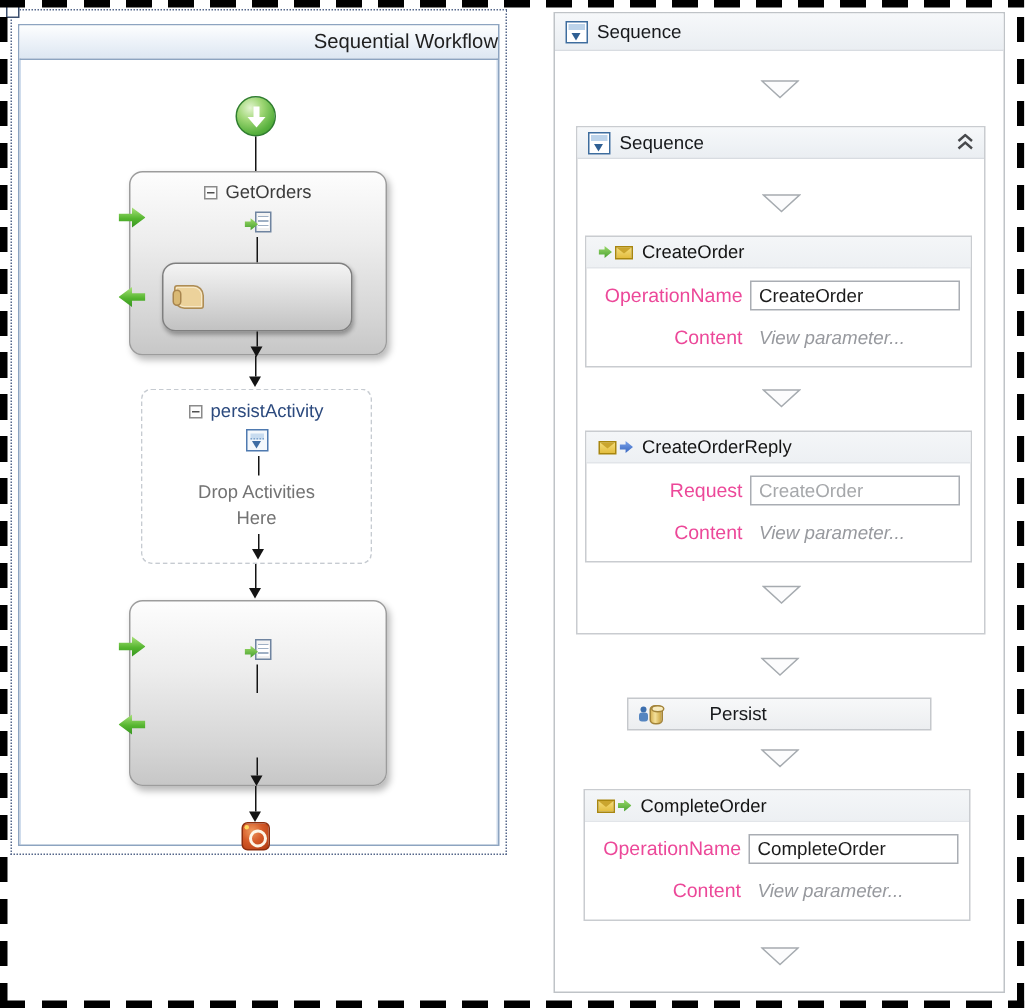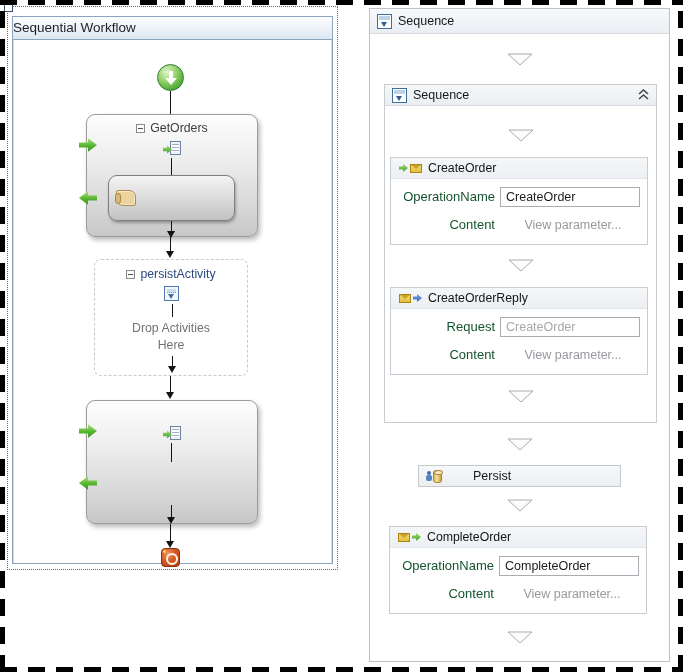--- a/index.html
+++ b/index.html
@@ -10,21 +10,21 @@
   .ant{position:absolute;z-index:50;}
   .ant.h{left:0;right:0;height:5px;background:repeating-linear-gradient(90deg,#000 0 17px,transparent 17px 28px);}
   .ant.v{top:0;bottom:0;width:5px;background:repeating-linear-gradient(0deg,#000 0 17px,transparent 17px 28px);}
   .ant.top{top:0;} .ant.bottom{bottom:0;} .ant.left{left:0;} .ant.right{right:0;}
 
   
   .selection{position:absolute;left:7px;top:6px;width:329px;height:562px;border:1px dotted #55678a;}
   .sel-handle{position:absolute;left:-4px;top:-4px;width:7px;height:7px;background:#fff;border:1px solid #3c4f6e;}
   .wf-panel{position:absolute;left:12px;top:16px;width:319px;height:546px;background:#fff;
             border:1px solid #8da4c0;box-shadow:inset 1px 0 0 #cfdcec,inset -1px 0 0 #cfdcec;}
-  .wf-header{height:22px;line-height:22px;text-align:left;font-size:13.5px;color:#1f1f1f;
+  .wf-header{height:22px;line-height:22px;text-align:right;font-size:13.5px;color:#1f1f1f;
              background:linear-gradient(180deg,#fdfefe 0%,#eef3f9 45%,#dde7f2 100%);
              border-bottom:1px solid #8da4c0;}
   .wf-canvas{position:relative;width:100%;height:523px;}
 
   .vline{position:absolute;width:1px;background:#141414;}
   .ahead{position:absolute;width:0;height:0;border-left:4px solid transparent;border-right:4px solid transparent;border-top:7px solid #141414;}
 
   .start-circle{position:absolute;left:144px;top:24px;width:27px;height:27px;border-radius:50%;
        border:1px solid #2f7d2f;box-sizing:border-box;
        background:radial-gradient(circle at 35% 28%,#e2f4cf 0%,#9ed674 35%,#58b13e 70%,#3c8f2c 100%);
@@ -93,25 +93,25 @@
 
   .seq-inner{position:absolute;left:14px;top:75px;width:273px;height:339px;background:#fff;
        border:1px solid #c9ccd0;box-sizing:border-box;}
   .hdr-inner{height:20px;}
   .chevron{position:absolute;right:6px;top:4px;width:13px;height:12px;}
 
   .act{position:absolute;width:258px;height:88px;background:#fff;border:1px solid #c9ccd0;box-sizing:border-box;}
   .act-hdr{height:20px;display:flex;align-items:center;background:linear-gradient(180deg,#f4f6f8,#edf0f3);border-bottom:1px solid #e2e5e9;}
   .act-title{font-size:12.3px;color:#141414;margin-left:6px;}
   .act-body{display:grid;grid-template-columns:104px 140px;column-gap:5px;row-gap:8px;padding-top:8px;}
-  .lbl{font-size:13px;color:#14532d;text-align:right;line-height:20px;}
+  .lbl{font-size:13px;color:#ec4899;text-align:right;line-height:20px;}
   .tbox{width:140px;height:20px;border:1px solid #a9adb3;box-sizing:border-box;background:#fff;
        font-family:inherit;font-size:12.5px;color:#1b1b1b;padding:0 5px;outline:none;}
   .tbox.gray{color:#a6a8ab;}
-  .vlink{font-size:12.5px;color:#97999e;line-height:20px;padding-left:6px;text-align:center;}
+  .vlink{font-size:12.5px;font-style:italic;color:#97999e;line-height:20px;padding-left:6px;}
 
   .msg-icon{display:flex;align-items:center;margin-left:8px;flex:0 0 auto;}
   .envelope{position:relative;width:12px;height:9px;background:linear-gradient(180deg,#f4dd7c,#e3bd3e);border:1px solid #a8860f;box-sizing:border-box;}
   .envelope::before{content:"";position:absolute;left:0;top:0;width:0;height:0;
        border-left:5px solid transparent;border-right:5px solid transparent;border-top:4px solid #caa52e;}
   .m-arrow{width:9px;height:9px;}
   .m-arrow.green{background:linear-gradient(180deg,#9bd96a,#3f9b2a);clip-path:polygon(0 32%,45% 32%,45% 6%,100% 50%,45% 94%,45% 68%,0 68%);}
   .m-arrow.blue{background:linear-gradient(180deg,#7ba2e8,#3060bd);clip-path:polygon(0 32%,45% 32%,45% 6%,100% 50%,45% 94%,45% 68%,0 68%);}
   .gap2{width:2px;flex:0 0 auto;}
 

